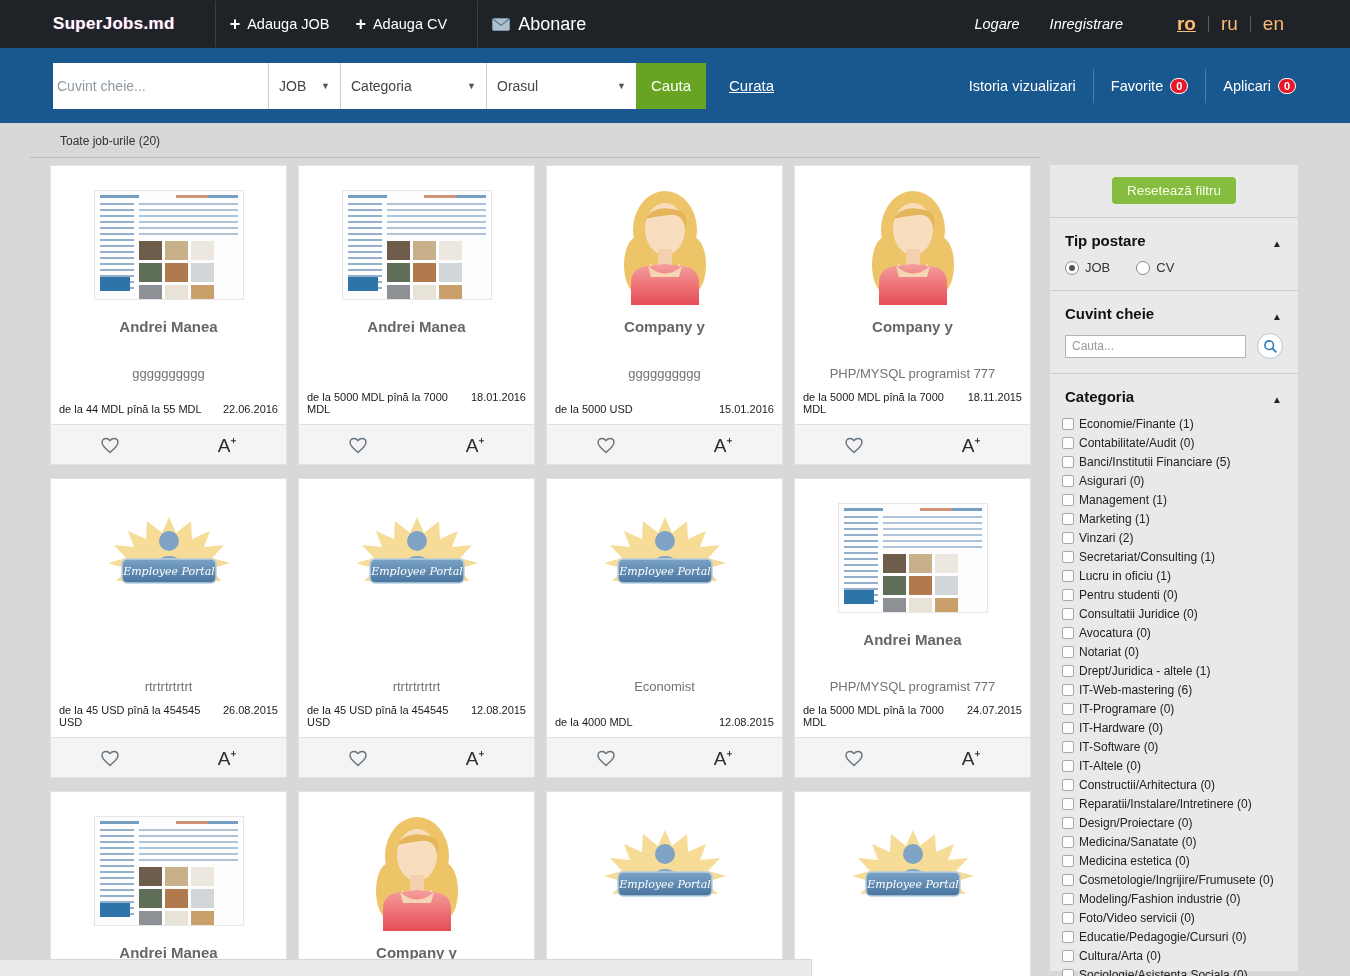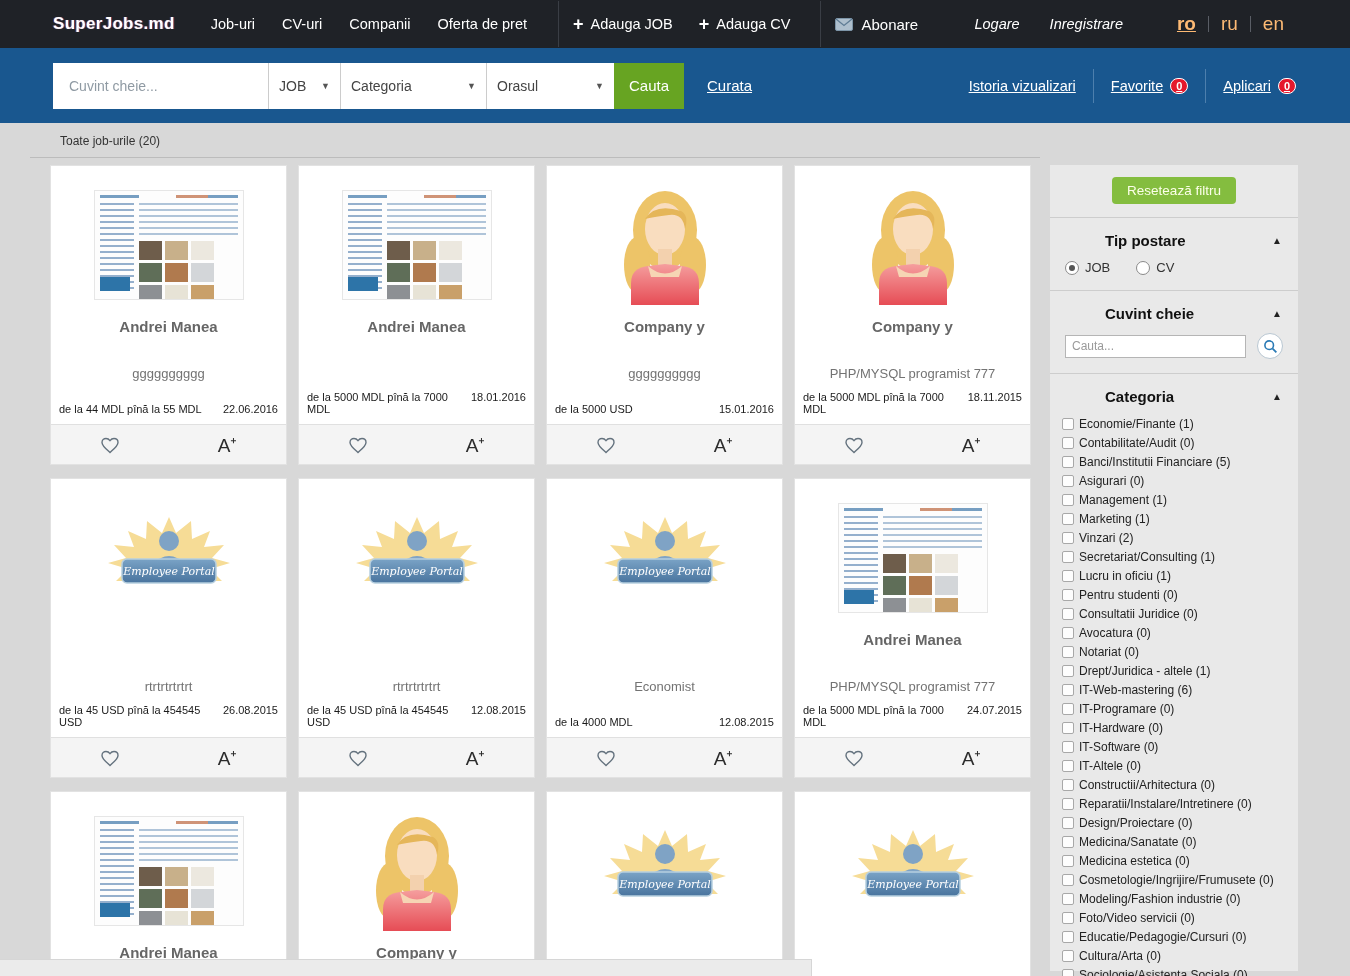--- a/index.html
+++ b/index.html
@@ -7,42 +7,42 @@
 
   
   .topbar { height:48px; background:#1f2227; display:flex; align-items:center; padding:0 54px 0 53px; color:#fff; position:relative; }
   .logo { font-size:17px; font-weight:bold; letter-spacing:.3px; margin-right:36px; cursor:pointer;
           text-shadow:1px 0 0 rgba(255,90,90,.45), -1px 0 0 rgba(90,120,255,.45); }
   .topnav { display:flex; align-items:center; }
   .topnav span { margin-right:27px; font-size:14.5px; cursor:pointer; }
   .vdiv { width:1px; height:46px; background:#3a3e45; margin:0 14px 0 4px; }
   .addbtn { display:flex; align-items:center; font-size:14.5px; margin-right:26px; cursor:pointer; }
   .addbtn .plus { font-size:18px; font-weight:bold; margin-right:7px; line-height:1; }
-  .subscribe { display:flex; align-items:center; font-size:15px; cursor:pointer;justify-content:flex-end; }
+  .subscribe { display:flex; align-items:center; font-size:18px; cursor:pointer;justify-content:flex-end; }
   .subscribe svg { margin-right:8px; }
   .topbar .right { margin-left:auto; display:flex; align-items:center; }
   .authlink { font-size:14.5px; margin-left:30px; cursor:pointer;font-style:italic; }
   .langs { display:flex; align-items:center; margin-left:42px; }
   .lang { font-size:19px; padding:0 12px; cursor:pointer; color:#fdba74; }
   .lang.active { font-weight:bold; text-decoration:underline; }
   .langsep { width:1px; height:16px; background:#5a5e66; }
 
   
   .searchbar { height:75px; background:#19578f; display:flex; align-items:center; padding:0 54px 0 53px; }
   .swidget { display:flex; height:46px; background:#fff; }
-  .kw-input { width:215px; border:none; outline:none; padding:0 16px; font-size:14px; color:#333; font-family:"Liberation Sans",sans-serif; }
+  .kw-input { width:215px; border:none; outline:none; padding:0 4px; font-size:14px; color:#333; font-family:"Liberation Sans",sans-serif; }
   .kw-input::placeholder { color:#8f9aa3; }
   .sel { display:flex; align-items:center; justify-content:space-between; border-left:1px solid #ccc; padding:0 10px; font-size:14px; color:#444; cursor:pointer; background:#fff; }
   .sel .arr { font-size:9px; color:#555; margin-left:8px; }
   .sel.type { width:72px; }
   .sel.cat  { width:146px; }
-  .sel.city { width:128px; }
+  .sel.city { width:150px; }
   .cauta { width:70px; height:46px; background:#67a422; color:#fff; display:flex; align-items:center; justify-content:center; font-size:15px; cursor:pointer; border:none;text-align:center; }
   .curata { color:#fff; font-size:15px; text-decoration:underline; margin-left:23px; cursor:pointer; }
-  .searchbar .right { margin-left:auto; display:flex; color:#fff; font-size:14.5px;text-decoration:underline; }
+  .searchbar .right { margin-left:auto; display:flex; color:#fff; font-size:14.5px; }
   .sb-div { width:1px; height:34px; background:#4d7fad; margin:0 17px; }
   .sb-link { cursor:pointer; display:flex; align-items:center; }
   .badge { background:#e5182c; color:#fff; border:1px solid #fff; border-radius:9px; font-size:11px; font-weight:bold; padding:1px 5px; margin-left:7px; min-width:10px; text-align:center; }
 
   
   .content { position:absolute; top:123px; left:0; right:0; bottom:0; overflow:hidden; }
   .heading { position:absolute; top:11px; left:60px; font-size:12px; color:#333; }
   .heading-rule { position:absolute; top:34px; left:30px; width:1010px; height:1px; background:#bcbcbc; }
 
   .cards { position:absolute; top:42px; left:50px; width:985px; display:flex; flex-wrap:wrap; gap:13px 11px; }
@@ -71,21 +71,21 @@
   .ws-grid i:nth-child(5){background:#b07a4e;} .ws-grid i:nth-child(6){background:#d3d6d9;}
   .ws-grid i:nth-child(7){background:#8d9094;} .ws-grid i:nth-child(8){background:#e7e3d6;}
   .ws-grid i:nth-child(9){background:#c9a06a;} .ws-grid i:nth-child(10){background:#bfc3c6;}
   .ws-grid i:nth-child(11){background:#9a9c9e;} .ws-grid i:nth-child(12){background:#d8d2c2;}
   .ws-btn { position:absolute; left:5px; bottom:8px; width:30px; height:14px; background:#2d74a8; }
 
   
   .sidebar { position:absolute; top:42px; left:1050px; width:248px; bottom:5px; background:#e9e9e9; }
   .reset-btn { display:block; margin:12px auto 13px; width:fit-content; background:#84bd3f; color:#fcffe9; border:none; border-radius:4px; padding:6px 15px; font-size:13.5px; cursor:pointer; font-family:"Liberation Sans",sans-serif; }
   .sdiv { height:1px; background:#cdcdcd; }
-  .sec-head { display:flex; align-items:center; justify-content:space-between; padding:14px 16px 9px 15px; cursor:pointer;margin-left:40px; }
+  .sec-head { display:flex; align-items:flex-end; justify-content:space-between; padding:14px 16px 9px 15px; cursor:pointer; }
   .sec-head .t { font-size:15px; font-weight:bold; color:#111; }
   .sec-head .arr { font-size:10px; color:#222; }
   .radio-row { display:flex; gap:26px; padding:2px 15px 15px; font-size:13px; color:#333; }
   .radio-opt { display:flex; align-items:center; cursor:pointer; }
   .rdo { width:14px; height:14px; border:1px solid #8a8a8a; border-radius:50%; background:#fff; margin-right:6px; position:relative; }
   .rdo.on::after { content:""; position:absolute; left:3px; top:3px; width:6px; height:6px; border-radius:50%; background:#555; }
   .kwrow { display:flex; align-items:center; gap:11px; padding:2px 15px 14px; }
   .kwrow input { flex:1; height:23px; border:1px solid #b5b5b5; padding:0 6px; font-size:12px; color:#555; background:#fff; font-family:"Liberation Sans",sans-serif; outline:none; }
   .kwrow input::placeholder { color:#9a9a9a; }
   .kw-btn { width:26px; height:26px; border-radius:50%; background:#fff; border:1px solid #b9c7d2; display:flex; align-items:center; justify-content:center; cursor:pointer; }
@@ -107,26 +107,20 @@
     </linearGradient>
     <linearGradient id="gradBlue" x1="0" y1="0" x2="0" y2="1">
       <stop offset="0" stop-color="#7aa3c6"></stop>
         <stop offset="1" stop-color="#49749e"></stop>
     </linearGradient>
   </defs>
 </svg>
 
 <div class="topbar">
   <div class="logo">SuperJobs.md</div>
-  <div class="topnav">
-    <span>Job-uri</span>
-    <span>CV-uri</span>
-    <span>Companii</span>
-    <span>Oferta de pret</span>
-  </div>
   <div class="vdiv"></div>
   <div class="addbtn">
     <span class="plus">+</span>
     <span>Adauga JOB</span>
   </div>
   <div class="addbtn">
     <span class="plus">+</span>
     <span>Adauga CV</span>
   </div>
   <div class="vdiv"></div>

